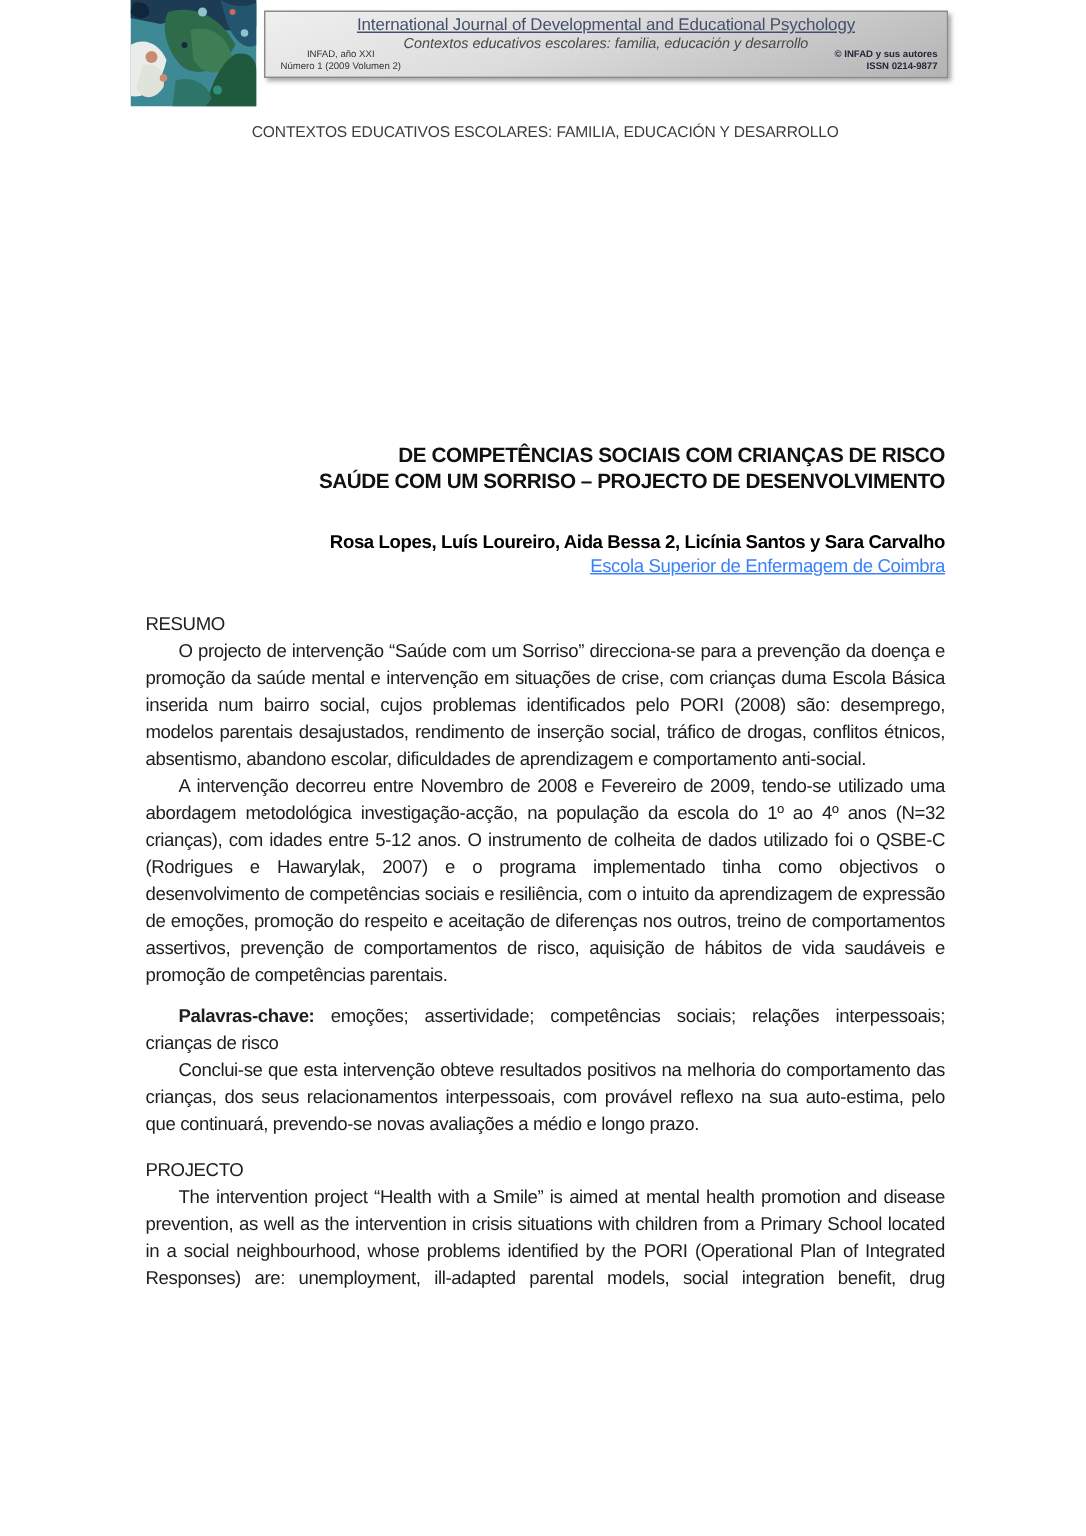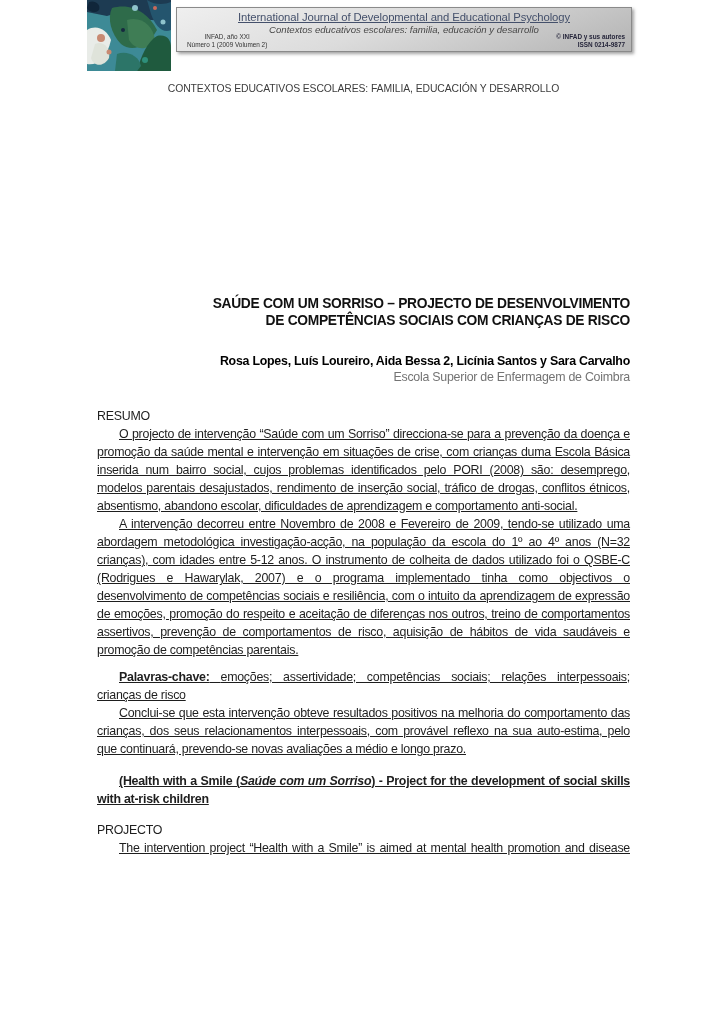--- a/index.html
+++ b/index.html
@@ -65,33 +65,32 @@
     font-weight:bold;
     font-size:13.8px; line-height:16.5px; letter-spacing:-0.3px;
     color:#111;
   }
   .byline {
     position:absolute; top:354px; left:0; width:533px;
     text-align:right;
     font-size:12.4px; line-height:15.5px; letter-spacing:-0.25px;
   }
   .byline .authors { font-weight:bold; color:#000000; }
-  .byline .affiliation { font-weight:normal; color:#737373; }
+  .byline .affiliation { font-weight:normal; color:#3b82f6;text-decoration:underline; }
 
   .body-text {
     position:absolute; top:407px; left:0; width:533px;
     font-size:12.4px; line-height:18px; letter-spacing:-0.25px;
     color:#1e1e1e;
   }
   .section-heading { margin:0; font-weight:normal; }
   .para {
     margin:0;
     text-align:justify;
     text-indent:22px;
-    text-decoration:underline;
   }
   .para.gap-sm { margin-top:9px; }
   .para.gap-md { margin-top:14px; }
   .bold { font-weight:bold; }
   .bold-italic { font-weight:bold; font-style:italic; }
   .heading-gap { margin-top:13px; }
 
   
   .footer-rule {
     position:absolute; left:97px; top:934px; width:533px;
@@ -143,38 +142,37 @@
       <div>© INFAD y sus autores</div>
       <div>ISSN 0214-9877</div>
     </div>
   </div>
 
   <div class="running-head">CONTEXTOS EDUCATIVOS ESCOLARES: FAMILIA, EDUCACIÓN Y DESARROLLO</div>
 
   <div class="content">
 
     <div class="title-block">
+      <div>DE COMPETÊNCIAS SOCIAIS COM CRIANÇAS DE RISCO</div>
       <div>SAÚDE COM UM SORRISO – PROJECTO DE DESENVOLVIMENTO</div>
-      <div>DE COMPETÊNCIAS SOCIAIS COM CRIANÇAS DE RISCO</div>
     </div>
 
     <div class="byline">
       <div class="authors">Rosa Lopes, Luís Loureiro, Aida Bessa 2, Licínia Santos y Sara Carvalho</div>
       <div class="affiliation">Escola Superior de Enfermagem de Coimbra</div>
     </div>
 
     <div class="body-text">
       <div class="section-heading">RESUMO</div>
       <p class="para">O projecto de intervenção “Saúde com um Sorriso” direcciona-se para a prevenção da doença e promoção da saúde mental e intervenção em situações de crise, com crianças duma Escola Básica inserida num bairro social, cujos problemas identificados pelo PORI (2008) são: desemprego, modelos parentais desajustados, rendimento de inserção social, tráfico de drogas, conflitos étnicos, absentismo, abandono escolar, dificuldades de aprendizagem e comportamento anti-social.</p>
       <p class="para">A intervenção decorreu entre Novembro de 2008 e Fevereiro de 2009, tendo-se utilizado uma abordagem metodológica investigação-acção, na população da escola do 1º ao 4º anos (N=32 crianças), com idades entre 5-12 anos. O instrumento de colheita de dados utilizado foi o QSBE-C (Rodrigues e Hawarylak, 2007) e o programa implementado tinha como objectivos o desenvolvimento de competências sociais e resiliência, com o intuito da aprendizagem de expressão de emoções, promoção do respeito e aceitação de diferenças nos outros, treino de comportamentos assertivos, prevenção de comportamentos de risco, aquisição de hábitos de vida saudáveis e promoção de competências parentais.</p>
       <p class="para gap-sm"><span class="bold">Palavras-chave:</span> <span>emoções; assertividade; competências sociais; relações interpessoais; crianças de risco</span></p>
 
       <p class="para">Conclui-se que esta intervenção obteve resultados positivos na melhoria do comportamento das crianças, dos seus relacionamentos interpessoais, com provável reflexo na sua auto-estima, pelo que continuará, prevendo-se novas avaliações a médio e longo prazo.</p>
 
-      <p class="para gap-md bold"><span>(Health with a Smile (</span><span class="bold-italic">Saúde com um Sorriso</span><span>) - Project for the development of social skills with at-risk children</span></p>
 
       <div class="section-heading heading-gap">PROJECTO</div>
       <p class="para">The intervention project “Health with a Smile” is aimed at mental health promotion and disease prevention, as well as the intervention in crisis situations with children from a Primary School located in a social neighbourhood, whose problems identified by the PORI (Operational Plan of Integrated Responses) are: unemployment, ill-adapted parental models, social integration benefit, drug trafficking,</p>
     </div>
   </div>
 
   <div class="footer-rule"></div>
   <div class="footer-line2">
     <span>International Journal of Developmental and Educational Psychology, Nº2, 2009. ISSN: 0214-9877. pp:559-566</span>
     <span>498</span>

